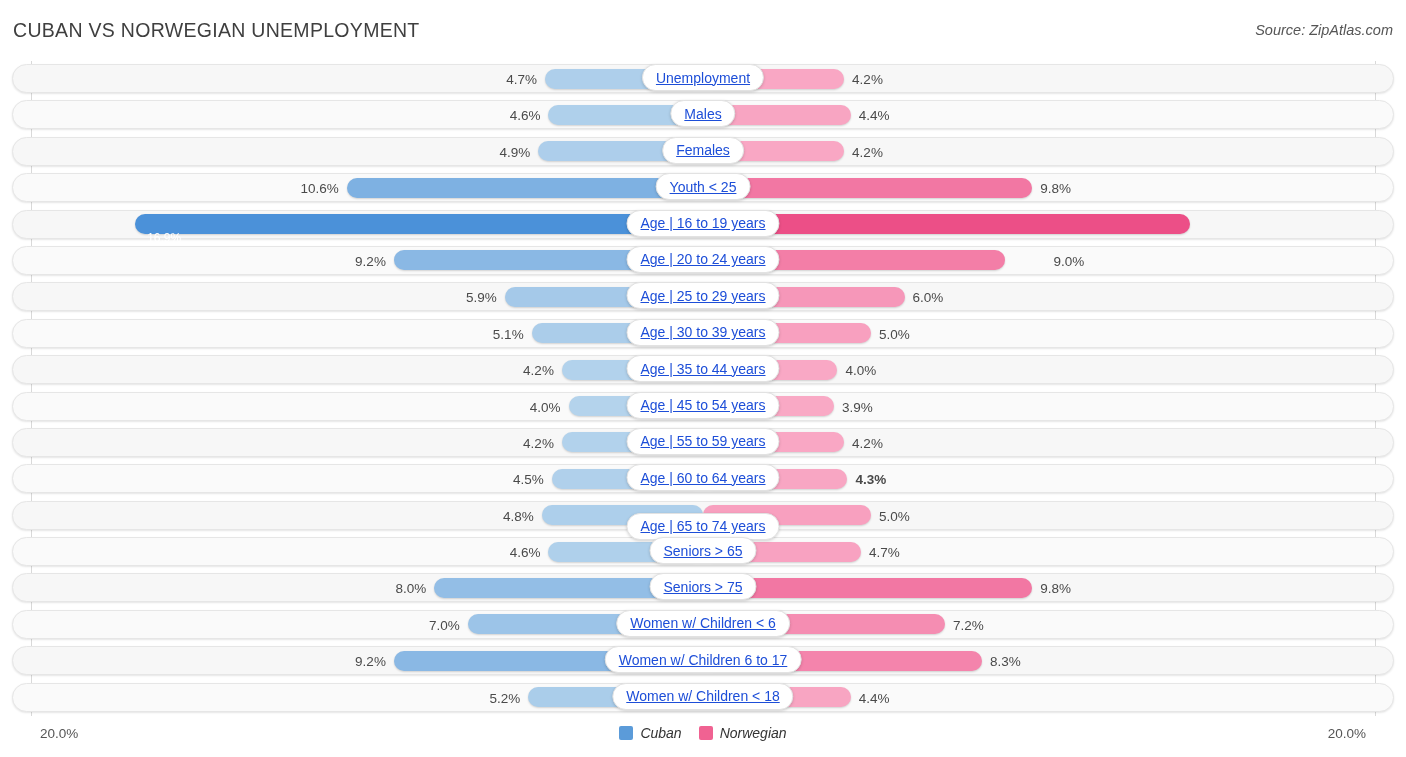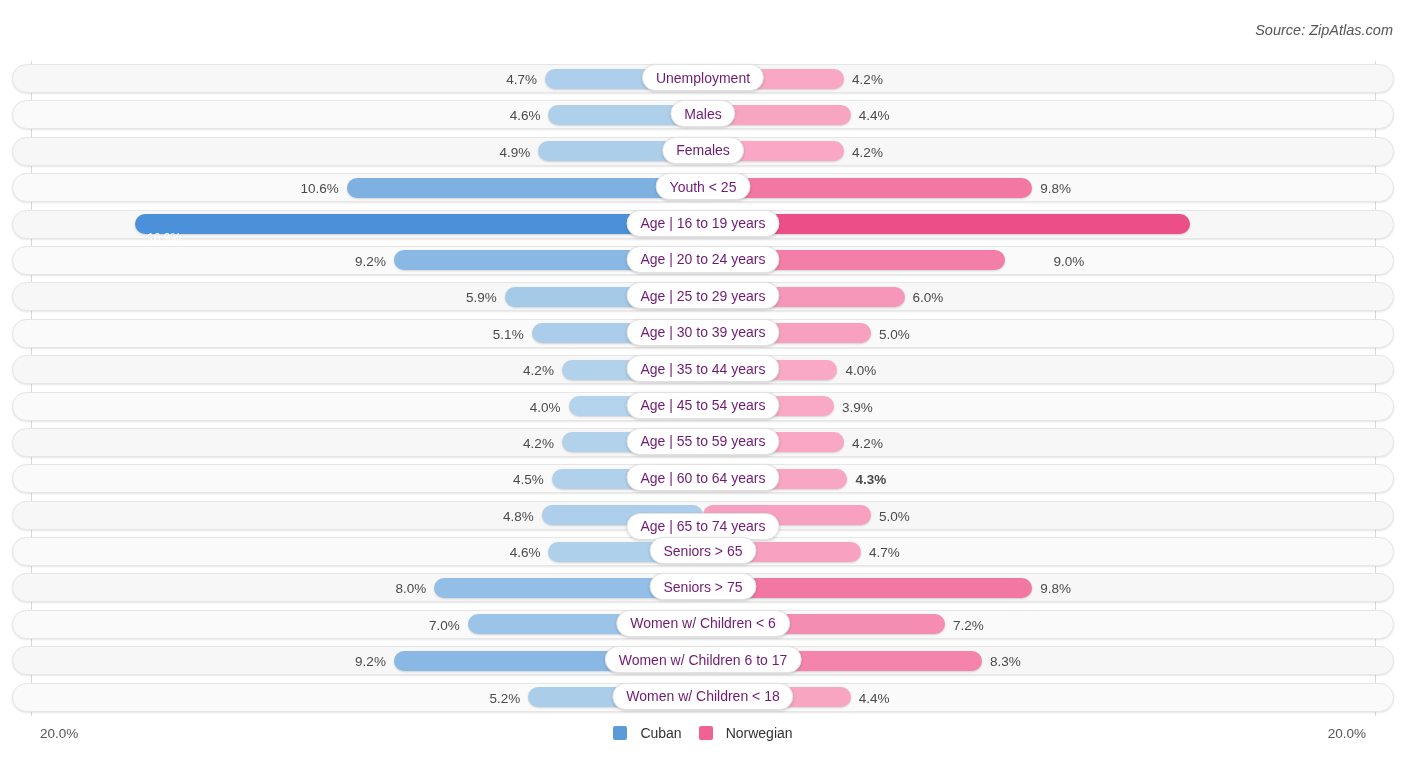--- a/index.html
+++ b/index.html
@@ -61,42 +61,43 @@
   .val-in-l{left:10px;}
   .val-in-r{right:10px;}
 
   
   .pill{
     position:absolute;top:3px;height:27px;
     left:50%;transform:translateX(-50%);
     background:#ffffff;border:1px solid #e2e2e2;border-radius:14px;
     box-shadow:0 1px 3px rgba(0,0,0,.17);
     display:flex;align-items:center;justify-content:center;
-    padding:4px 13px;font-size:14px;color:#701a75;white-space:nowrap;
-    box-sizing:border-box;z-index:5;
+    padding:4px 13px;font-size:14px;color:#1d4ed8;white-space:nowrap;
+    box-sizing:border-box;z-index:5;text-decoration:underline;
   }
 
   
   .footer{position:absolute;left:0;top:716px;width:1406px;height:41px;}
   .axis-val{position:absolute;top:10px;font-size:13.5px;color:#555;}
   .axis-val.l{left:40px;}
   .axis-val.r{right:40px;}
   .legend{
     position:absolute;left:0;right:0;top:9px;
     display:flex;align-items:center;justify-content:center;gap:17px;
   }
-  .leg{display:flex;align-items:center;gap:13px;}
+  .leg{display:flex;align-items:center;gap:7px;font-style:italic;}
   .swatch{width:14px;height:14px;border-radius:2px;display:inline-block;}
   .leg-label{font-size:14px;color:#333;}
 </style>
 </head>
 <body>
 
 <div class="page">
 
+  <div class="title">CUBAN VS NORWEGIAN UNEMPLOYMENT</div>
   <div class="source">Source: ZipAtlas.com</div>
 
   <div class="plot">
     <div class="axis-line axis-left"></div>
     <div class="axis-line axis-right"></div>
     <div class="rows" id="rows">
         <div class="row">
           <div class="track"></div>
           <div class="bar bar-l" style="width: 157.92px; right: 703px; background: rgb(174, 207, 235);"></div>
           <div class="bar bar-r" style="width: 141.12px; left: 703px; background: rgb(249, 167, 196);"></div>

